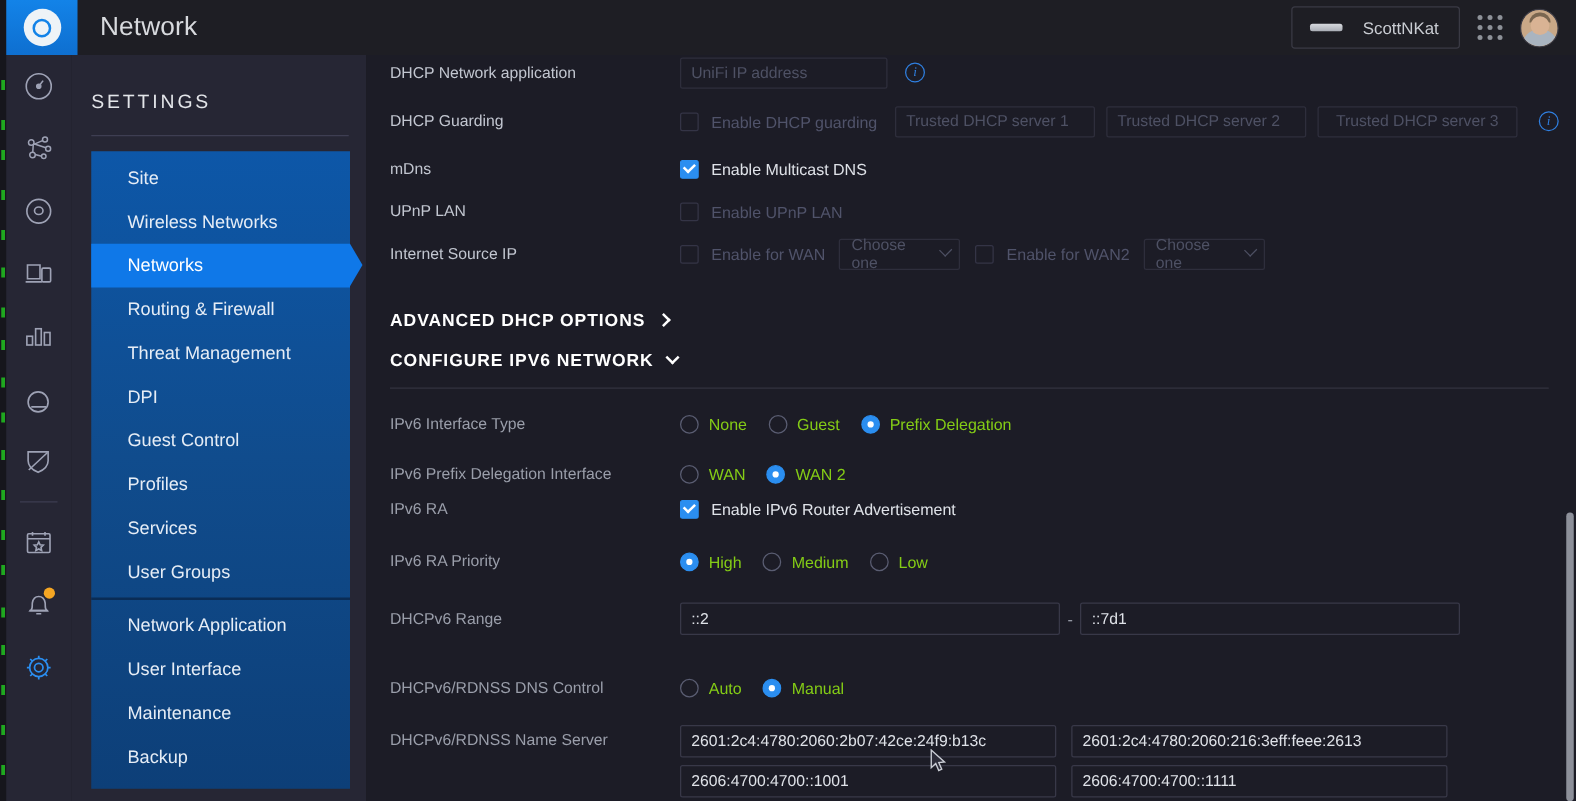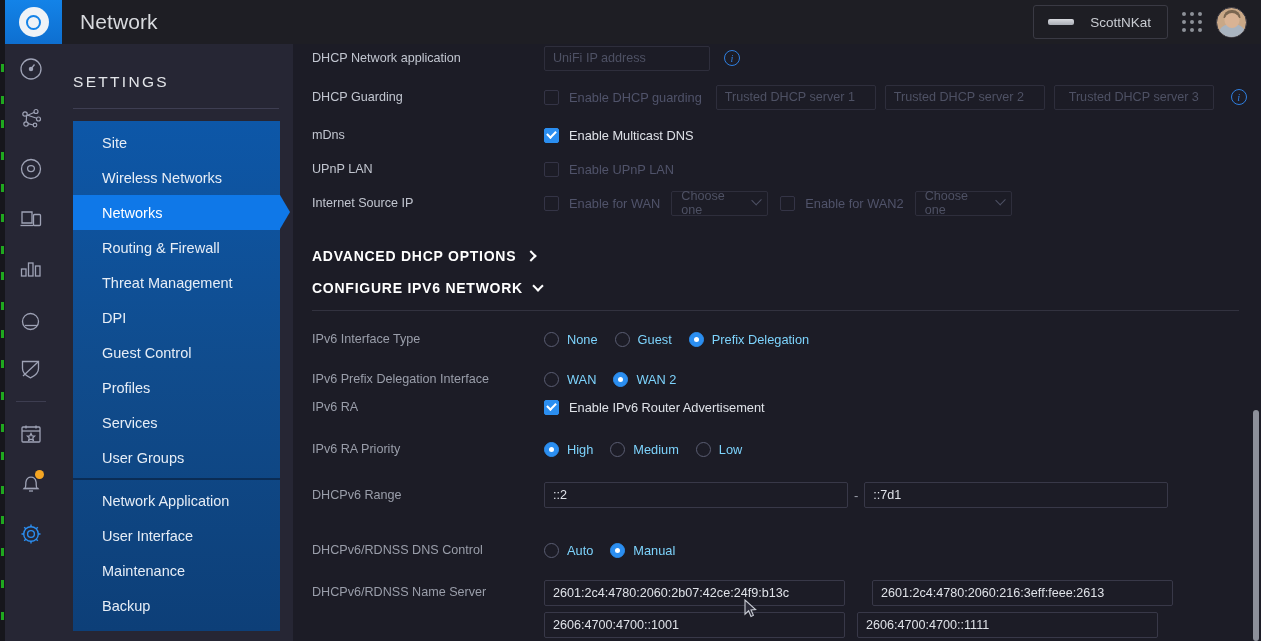--- a/index.html
+++ b/index.html
@@ -149,21 +149,21 @@
   .cbx.dim { border-color: #343446; }
   .cbx-label { color: #dfe2e8; font-size: 12.8px; margin-left: 10px; }
   .cbx-label.dim { color: #50536a; }
 
   .rdo {
     width: 15px; height: 15px; border-radius: 50%; border: 1px solid #5a5d72;
     display: inline-flex; align-items: center; justify-content: center; flex: 0 0 auto;
   }
   .rdo.sel { border-color: #2b8ef0; background: #2b8ef0; }
   .rdo.sel::after { content: ""; width: 5px; height: 5px; border-radius: 50%; background: #fff; }
-  .rdo-label { color: #7dd3fc; font-size: 12.8px; margin-left: 8px; }
+  .rdo-label { color: #84cc16; font-size: 12.8px; margin-left: 8px; }
   .rdo-group { display: flex; align-items: center; }
   .rdo-group > .rdo-item { display: flex; align-items: center; margin-right: 17px; }
 
   .info-i {
     width: 16px; height: 16px; border-radius: 50%; border: 1.4px solid #2f7fe0;
     color: #2f7fe0; font-size: 10.5px; font-style: italic;
     display: inline-flex; align-items: center; justify-content: center;
     font-family: "Liberation Serif", serif; flex: 0 0 auto;
   }
 
@@ -551,21 +551,21 @@
             <span class="rdo sel"></span>
             <span class="rdo-label">Manual</span>
           </span>
         </div>
       </div>
 
       <div class="row" style="margin-top:16px;height:28px;align-items:flex-start">
         <div class="row-label" style="padding-top:5px">DHCPv6/RDNSS Name Server</div>
         <div class="ctl">
           <input class="inp" style="width: 301px; height: 26px;" value="2601:2c4:4780:2060:2b07:42ce:24f9:b13c">
-          <input class="inp" style="width: 301px; height: 26px; margin-left: 27px;" value="2601:2c4:4780:2060:216:3eff:feee:2613">
+          <input class="inp" style="width: 301px; height: 26px; margin-left: 12px;" value="2601:2c4:4780:2060:216:3eff:feee:2613">
         </div>
       </div>
       <div class="row" style="margin-top:3px;height:28px">
         <div class="row-label"></div>
         <div class="ctl">
           <input class="inp" style="width: 301px; height: 26px;" value="2606:4700:4700::1001">
           <input class="inp" style="width: 301px; height: 26px; margin-left: 12px;" value="2606:4700:4700::1111">
         </div>
       </div>
 

